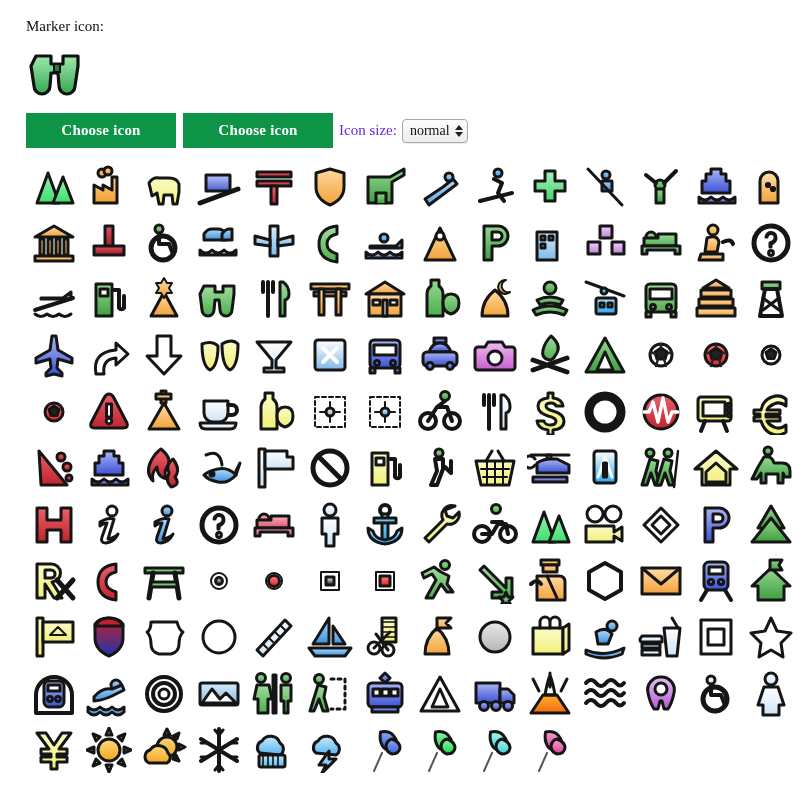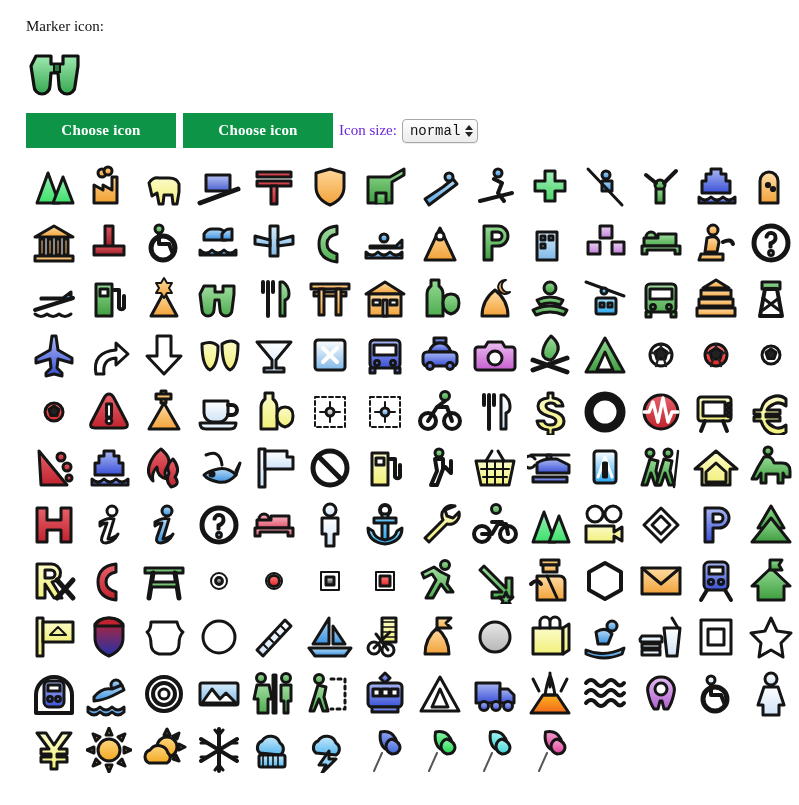--- a/index.html
+++ b/index.html
@@ -57,21 +57,21 @@
     color:#6d28d9;
   }
   .size-select{
     margin-left:5px;
     display:inline-flex;align-items:center;
     background:linear-gradient(#fefefe,#ececec);
     border:1px solid #a8a8a8;
     border-radius:4px;
     height:22px;
     padding:0 4px 0 7px;
-    font-family:Liberation Mono, monospace;
+    font-family:Liberation Serif, serif;
     font-size:14px;
     color:#111;
     cursor:pointer;
     box-shadow:0 1px 0 rgba(0,0,0,.07);
     vertical-align:middle;
   }
   .size-select .spin{
     display:inline-flex;flex-direction:column;
     margin-left:5px;line-height:0;
   }

